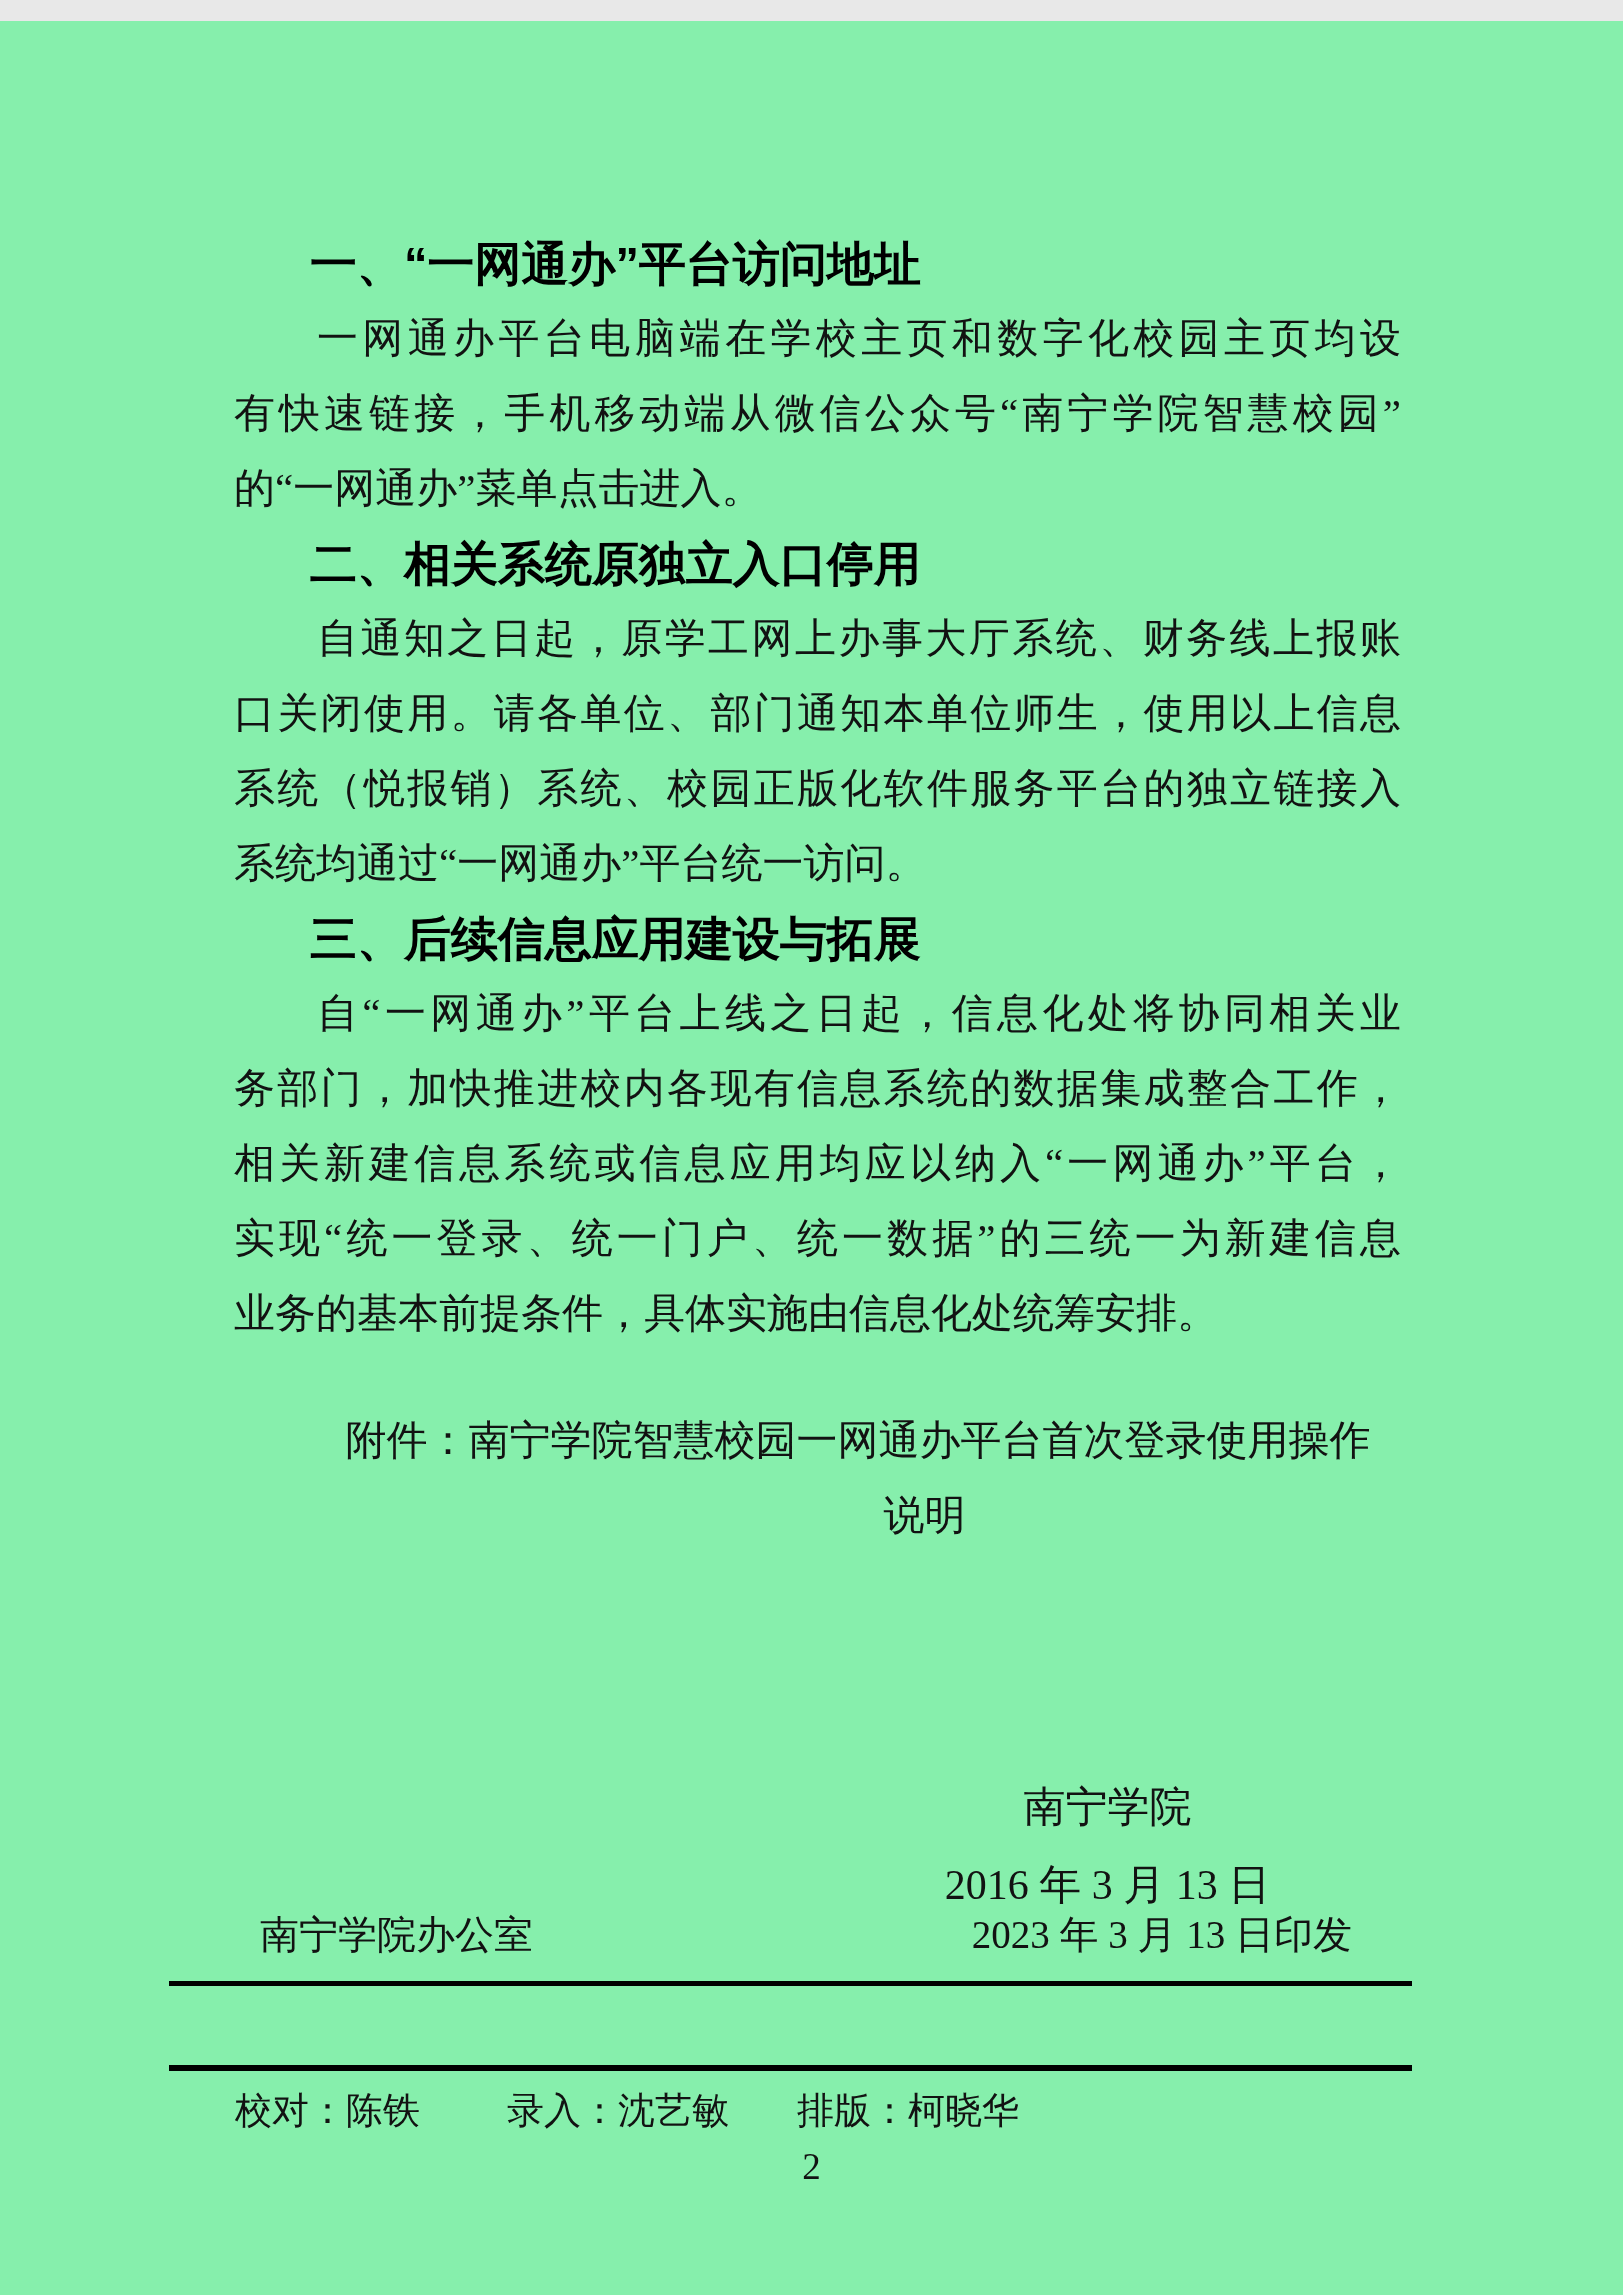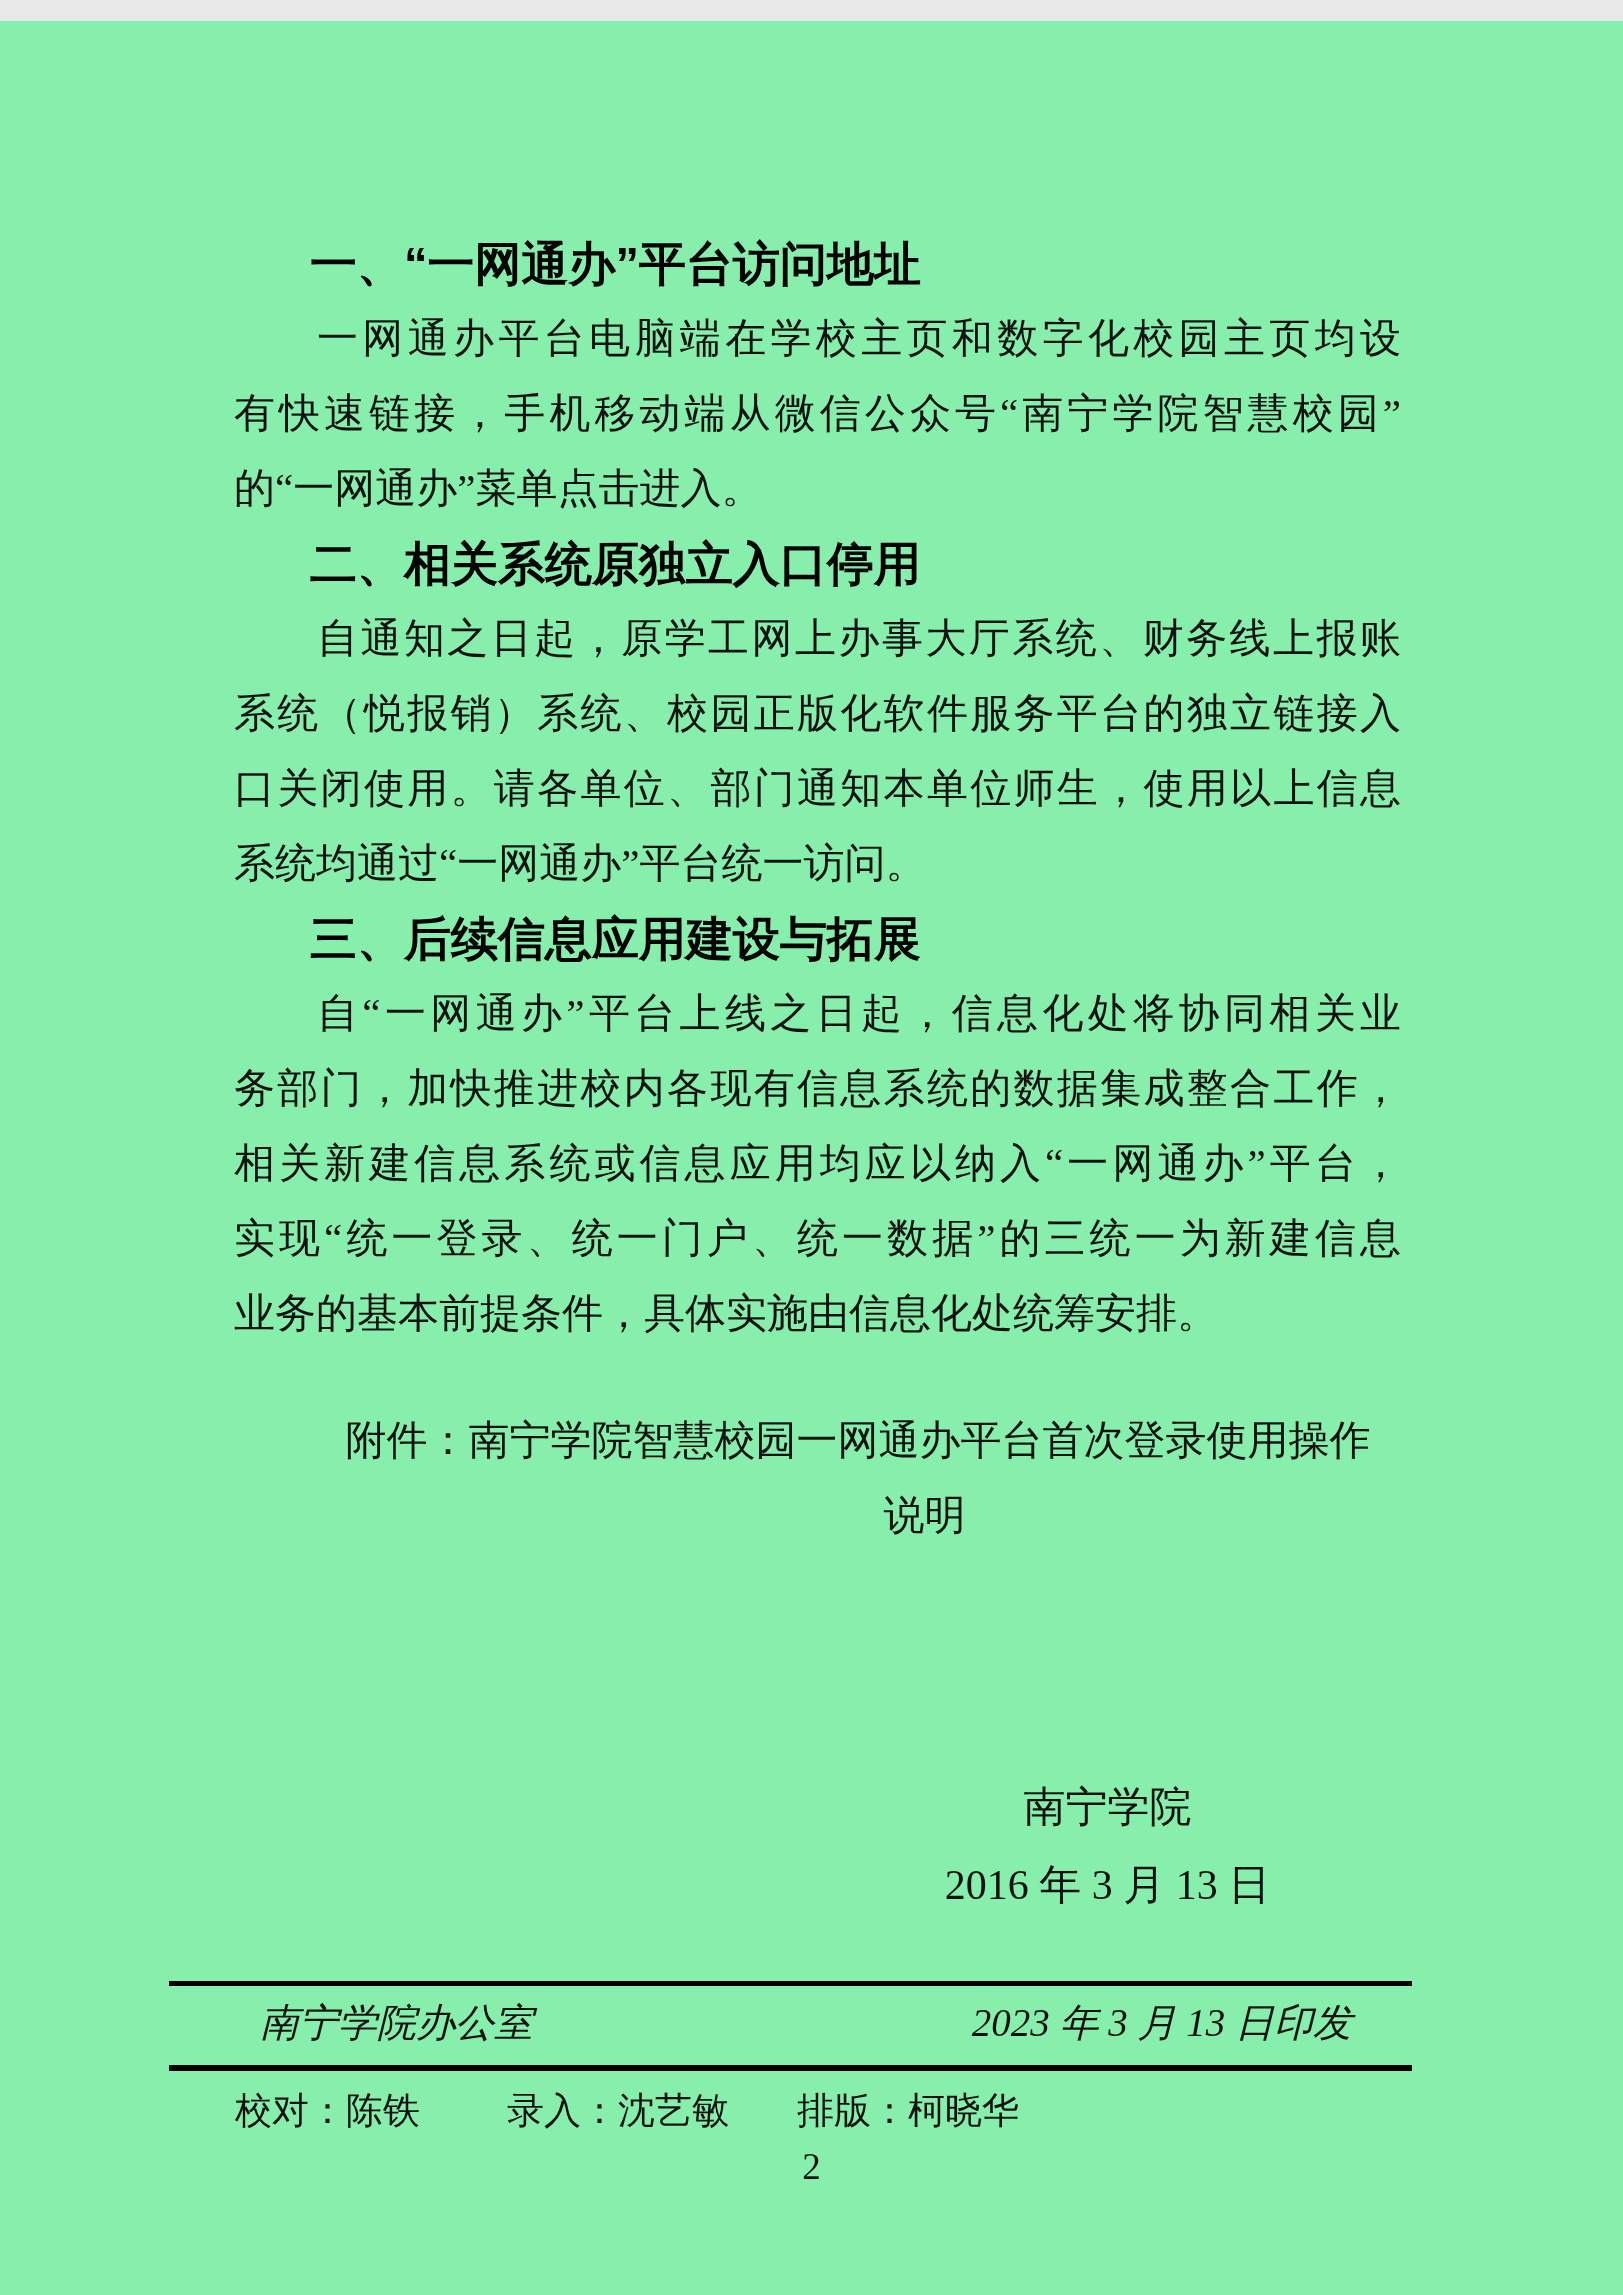--- a/index.html
+++ b/index.html
@@ -71,23 +71,23 @@
   .rule{
     position:absolute;
     left:169px; width:1243px;
     background:#000;
   }
   .rule.r1{ top:1960px; height:5px; }
   .rule.r2{ top:2044px; height:6px; }
   
   .frow1{
     position:absolute;
-    left:260px; top:1975px; width:1092px;
+    left:260px; top:1887px; width:1092px;
     display:flex; justify-content:space-between; align-items:center;
-    font-size:39px; line-height:54px; color:#121212;font-style:italic;
+    font-size:39px; line-height:54px; color:#121212;
   }
   .frow2{
     position:absolute;
     left:0; top:2066px; width:1346px; height:47px;
     font-size:37px; line-height:47px; color:#121212;
   }
   .frow2 .fi{ position:absolute; white-space:nowrap; }
   .frow2 .p1{ left:235px; }
   .frow2 .p2{ left:507px; }
   .frow2 .p3{ left:797px; }
@@ -106,22 +106,22 @@
 <div id="page">
 
   <div class="main">
     <div class="heading">一、“一网通办”平台访问地址</div>
     <div class="line j i">一网通办平台电脑端在学校主页和数字化校园主页均设</div>
     <div class="line j">有快速链接，手机移动端从微信公众号“南宁学院智慧校园”</div>
     <div class="line">的“一网通办”菜单点击进入。</div>
 
     <div class="heading">二、相关系统原独立入口停用</div>
     <div class="line j i">自通知之日起，原学工网上办事大厅系统、财务线上报账</div>
+    <div class="line j">口关闭使用。请各单位、部门通知本单位师生，使用以上信息</div>
     <div class="line j">系统（悦报销）系统、校园正版化软件服务平台的独立链接入</div>
-    <div class="line j">口关闭使用。请各单位、部门通知本单位师生，使用以上信息</div>
     <div class="line">系统均通过“一网通办”平台统一访问。</div>
 
     <div class="heading">三、后续信息应用建设与拓展</div>
     <div class="line j i">自“一网通办”平台上线之日起，信息化处将协同相关业</div>
     <div class="line j">务部门，加快推进校内各现有信息系统的数据集成整合工作，</div>
     <div class="line j">相关新建信息系统或信息应用均应以纳入“一网通办”平台，</div>
     <div class="line j">实现“统一登录、统一门户、统一数据”的三统一为新建信息</div>
     <div class="line">业务的基本前提条件，具体实施由信息化处统筹安排。</div>
   </div>
 

